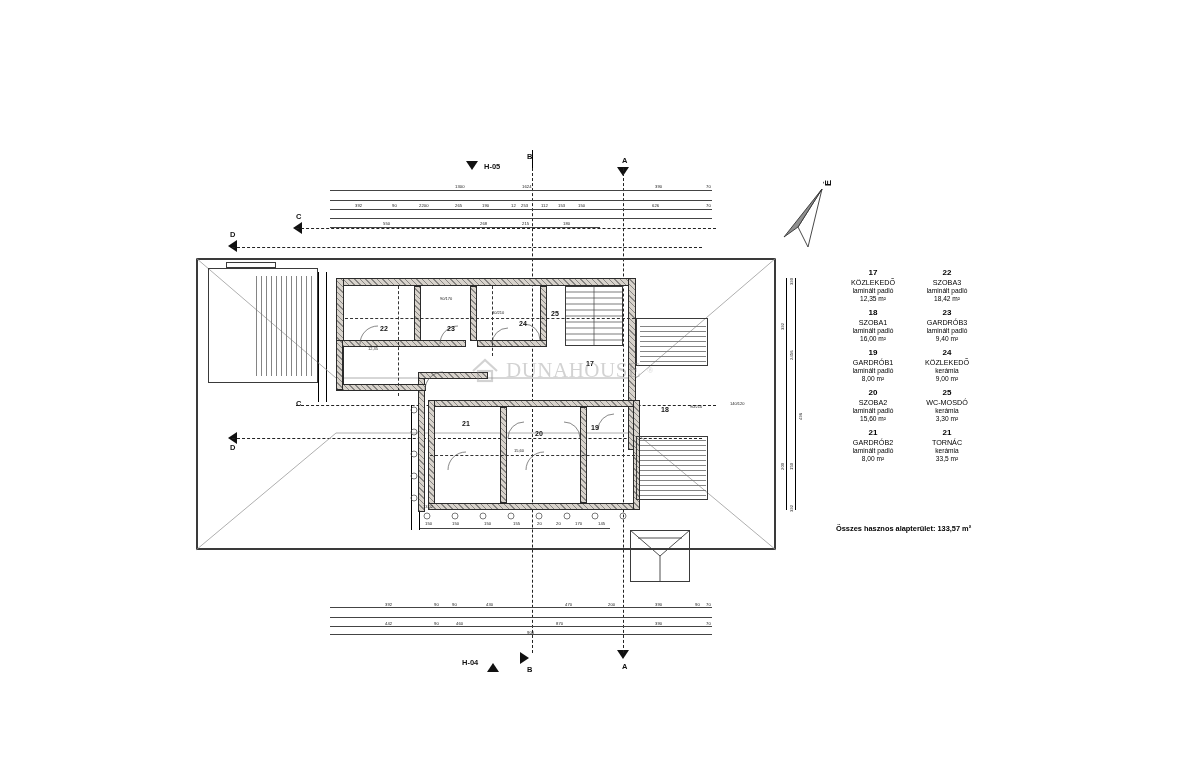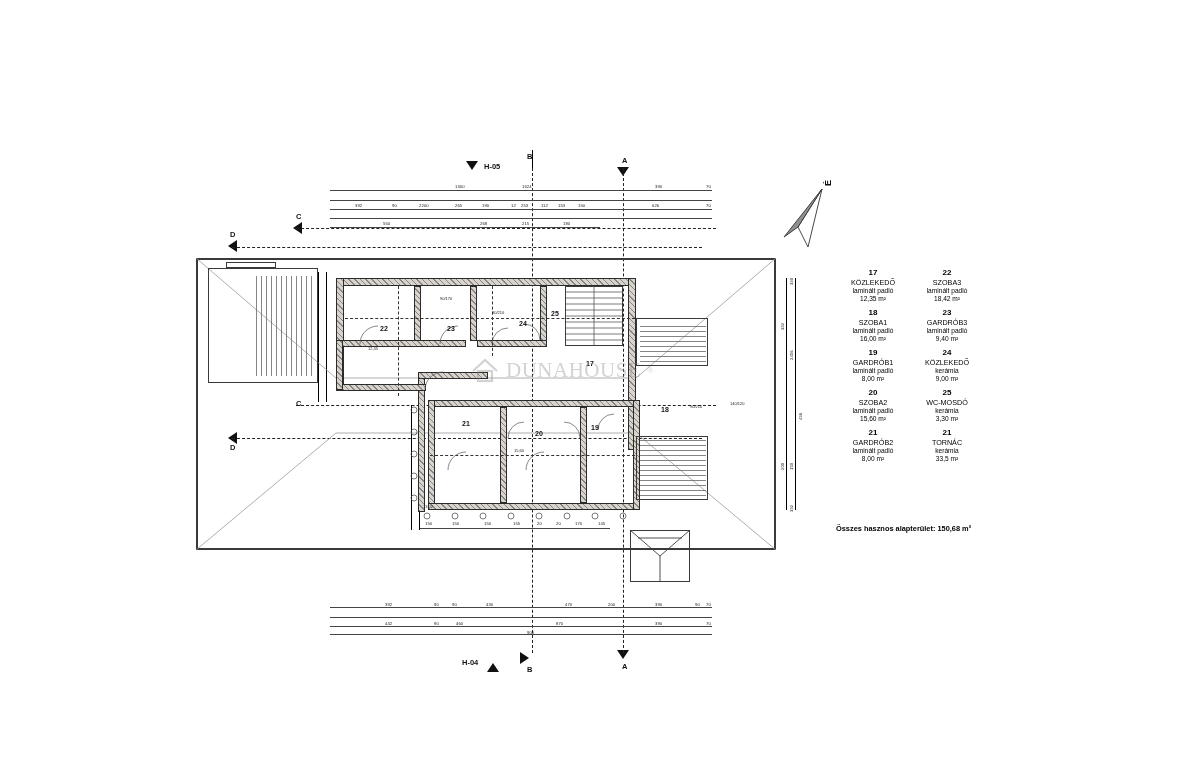--- a/index.html
+++ b/index.html
@@ -523,15 +523,15 @@
       <div class="legend-cell">
         <div class="lg-num">21</div>
         <div class="lg-name">TORNÁC</div>
         <div class="lg-mat">kerámia</div>
         <div class="lg-area">33,5 m²</div>
       </div>
     </div>
 
   </div>
 
-  <div id="legend-total">Összes hasznos alapterület: 150,68 m²</div>
+  <div id="legend-total">Összes hasznos alapterület: 133,57 m²</div>
 
 </div>
 
 </body></html>

